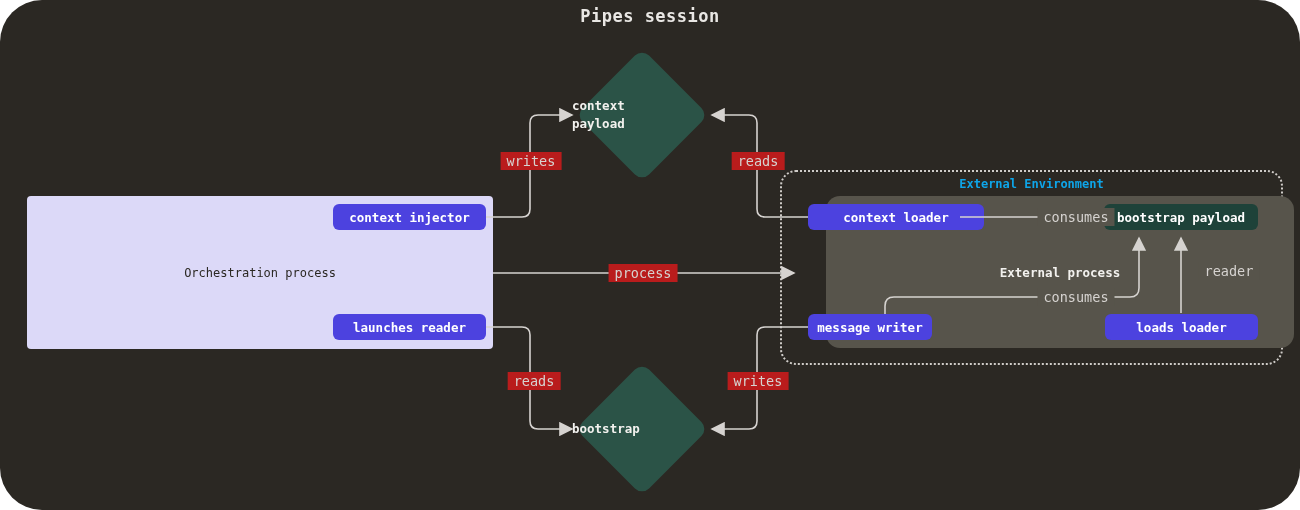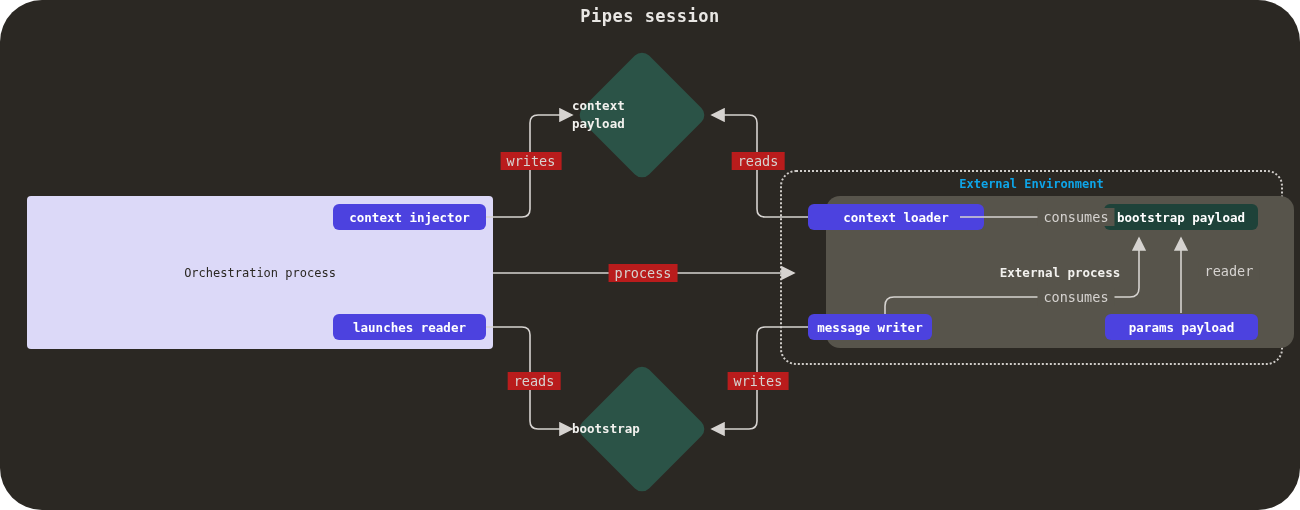--- a/index.html
+++ b/index.html
@@ -159,21 +159,21 @@
     <div class="extenv">
       <div class="extenv-label">External Environment</div>
     </div>
 
     <div class="extproc">
       <div class="extproc-label">External process</div>
     </div>
     <div class="btn" style="left:808px; top:204px; width:176px;">context loader</div>
     <div class="btn green" style="left:1104px; top:204px; width:154px;">bootstrap payload</div>
     <div class="btn" style="left:808px; top:314px; width:124px;">message writer</div>
-    <div class="btn" style="left:1105px; top:314px; width:153px;">params payload</div>
+    <div class="btn" style="left:1105px; top:314px; width:153px;">loads loader</div>
 
     <svg class="edges" width="1300" height="510" viewBox="0 0 1300 510">
       <defs>
         <marker id="arrow" markerWidth="9" markerHeight="9" refX="8" refY="4.5" orient="auto">
           <path d="M0,0 L9,4.5 L0,9 Z" fill="#d6d3d0"></path>
         </marker>
       </defs>
       <g fill="none" stroke="#d6d3d0" stroke-width="1.6">
         <path d="M 486 217 L 522 217 Q 530 217 530 209 L 530 123 Q 530 115 538 115 L 572 115" marker-end="url(#arrow)"></path>
         <path d="M 808 217 L 765 217 Q 757 217 757 209 L 757 123 Q 757 115 749 115 L 712 115" marker-end="url(#arrow)"></path>

